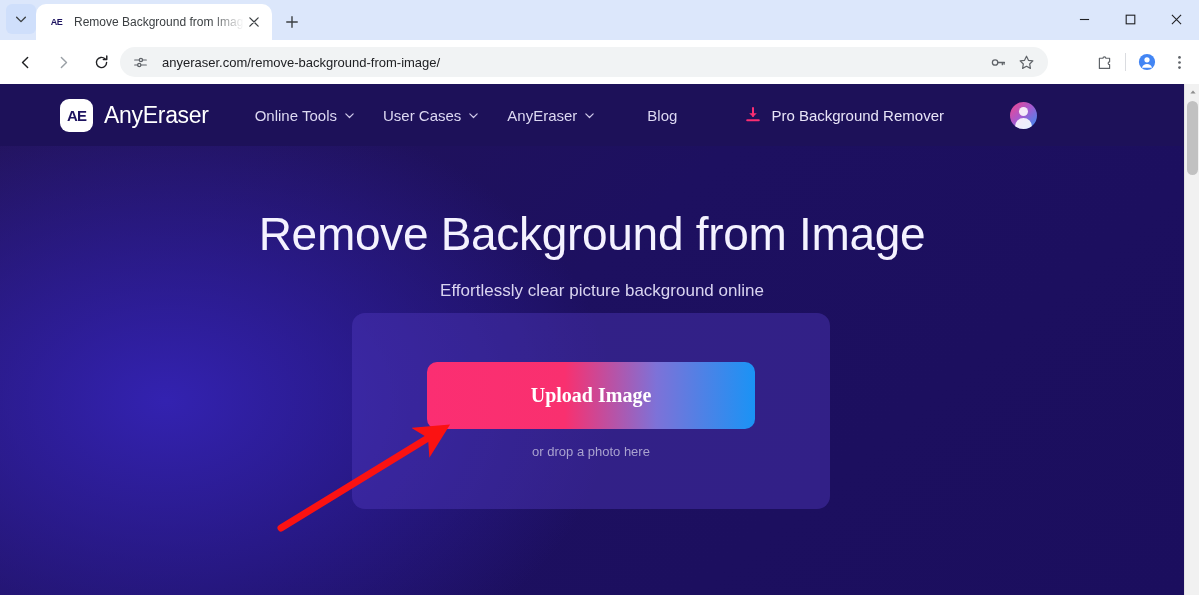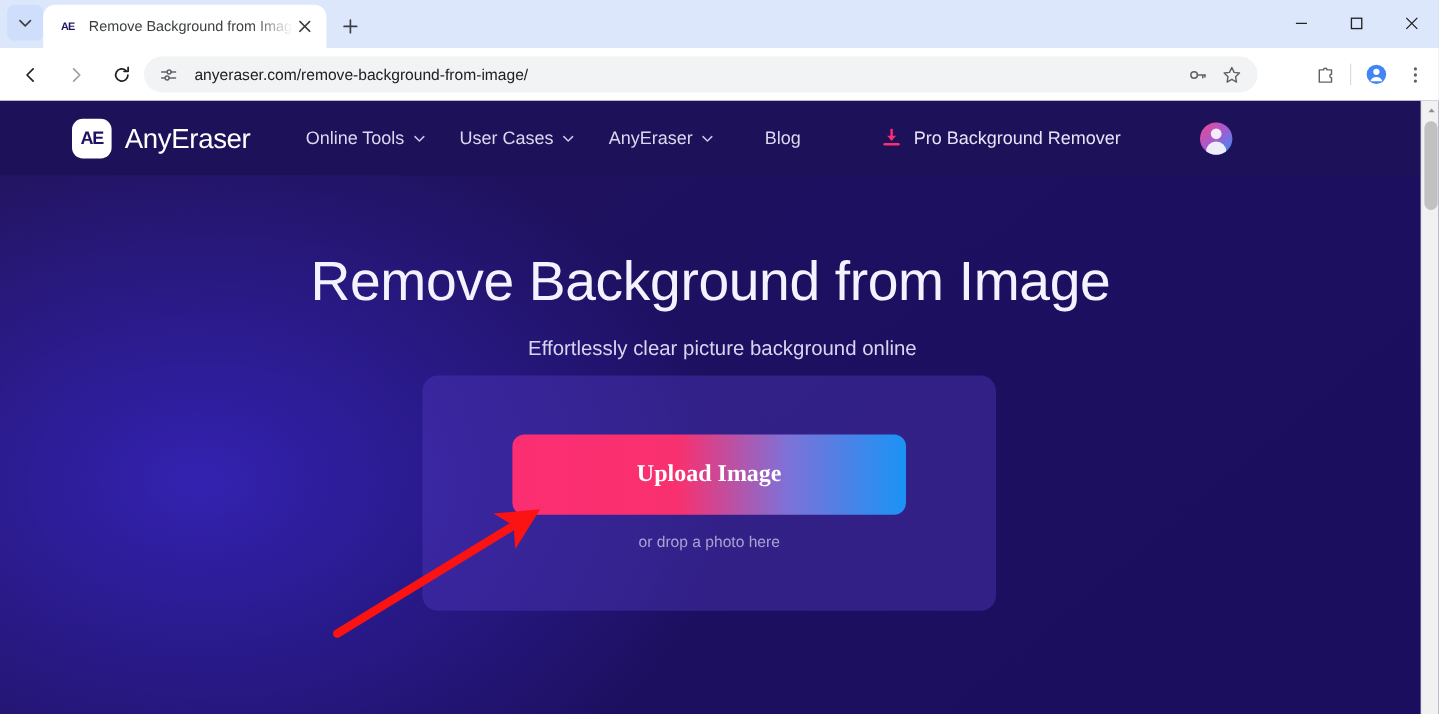--- a/index.html
+++ b/index.html
@@ -98,21 +98,21 @@
     width: 33px; height: 33px; border-radius: 9px; background: #ffffff;
     display: flex; align-items: center; justify-content: center;
     font-size: 15px; font-weight: 700; color: #1d1360; letter-spacing: -1px;
   }
   .brand-name { margin-left: 11px; font-size: 23px; font-weight: 400; color: #ffffff; letter-spacing: -0.3px; }
   .nav { display: flex; align-items: center; margin-left: 46px; }
   .nav-item {
     display: flex; align-items: center; gap: 7px; margin-right: 28px;
     font-size: 15px; color: #dcd8f2; cursor: pointer; white-space: nowrap;
   }
-  .nav-item.plain { margin-left: 14px; margin-right: 0; }
+  .nav-item.plain { margin-left: 24px; margin-right: 0; }
   .chev { width: 11px; height: 11px; display: block; }
   .pro {
     display: flex; align-items: center; gap: 10px; margin-left: 68px;
     font-size: 15px; color: #e8e4f8; cursor: pointer; white-space: nowrap;
   }
   .pro-ico { width: 16px; height: 16px; display: block; }
   .avatar {
     width: 27px; height: 27px; border-radius: 50%; margin-left: 66px; cursor: pointer;
     background: linear-gradient(135deg, #f5468a 0%, #a55ad0 48%, #2f92f5 100%);
     position: relative; overflow: hidden;

